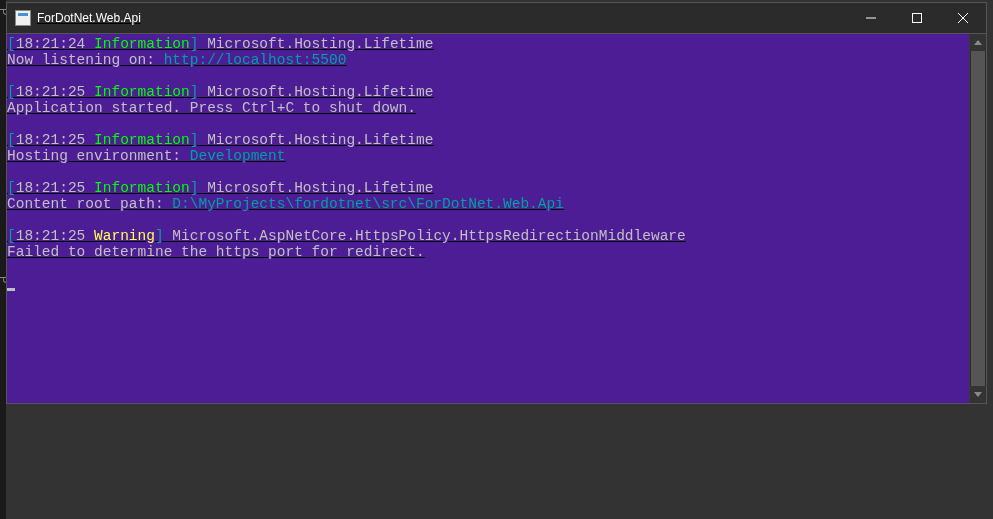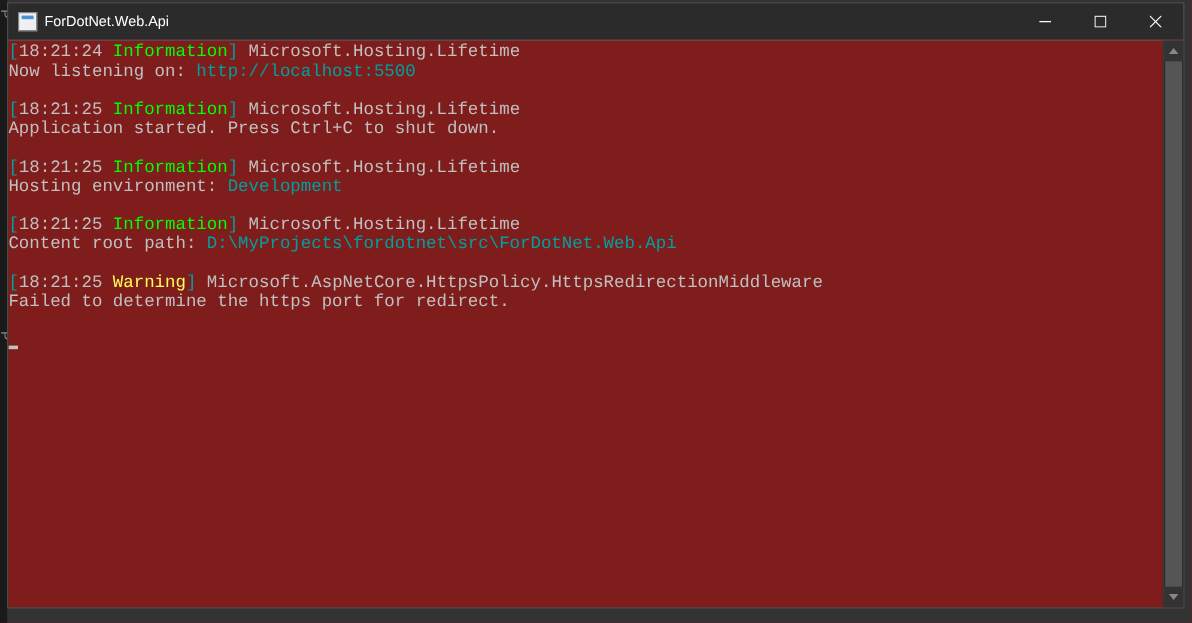--- a/index.html
+++ b/index.html
@@ -9,25 +9,26 @@
       background: #333;
       font-family: "Microsoft YaHei", "Segoe UI", sans-serif;
       overflow: hidden;
       position: relative;
     }
     .window {
       position: absolute;
       left: 6px;
       top: 2px;
       width: 981px;
-      height: 505px;
+      height: 402px;
       background: #2b2b2b;
       border: 1px solid #555;
       display: flex;
       flex-direction: column;
+      text-decoration: underline;
     }
     .title-bar {
       height: 30px;
       background: #2b2b2b;
       display: flex;
       align-items: center;
       justify-content: space-between;
       padding-left: 8px;
       flex-shrink: 0;
     }
@@ -66,21 +67,21 @@
       height: 100%;
       display: flex;
       align-items: center;
       justify-content: center;
       color: #fff;
       cursor: pointer;
     }
     .win-btn svg { width: 10px; height: 10px; }
     .console-area {
       flex: 1;
-      background: #7f1d1d;
+      background: #4c1d95;
       position: relative;
       border-top: 1px solid #555;
       display: flex;
     }
     .console-content {
       flex: 1;
       padding: 2px 0 0 0;
       font-family: "NSimSun", "SimSun", "Courier New", monospace;
       font-size: 14.5px;
       line-height: 16px;

